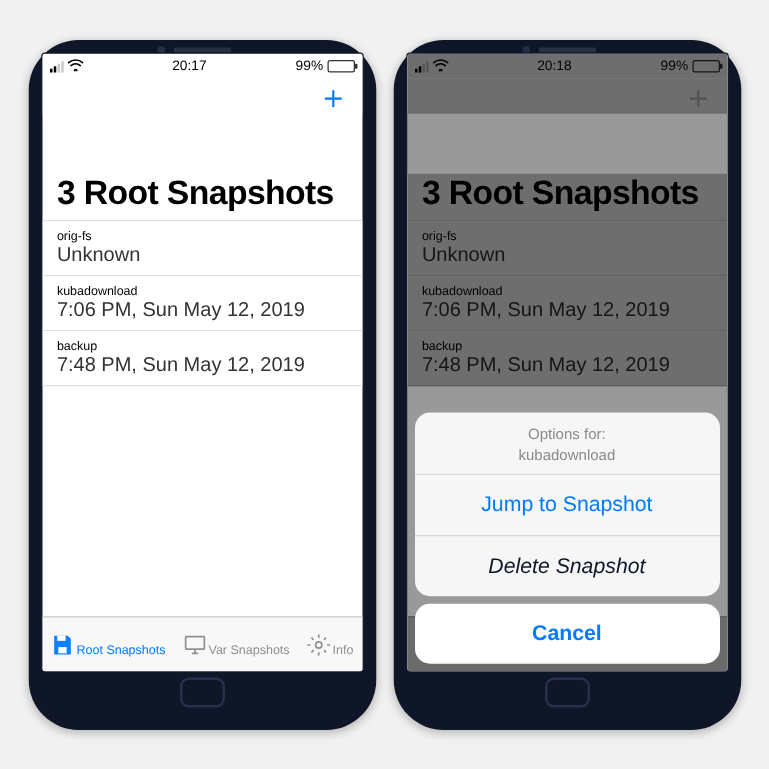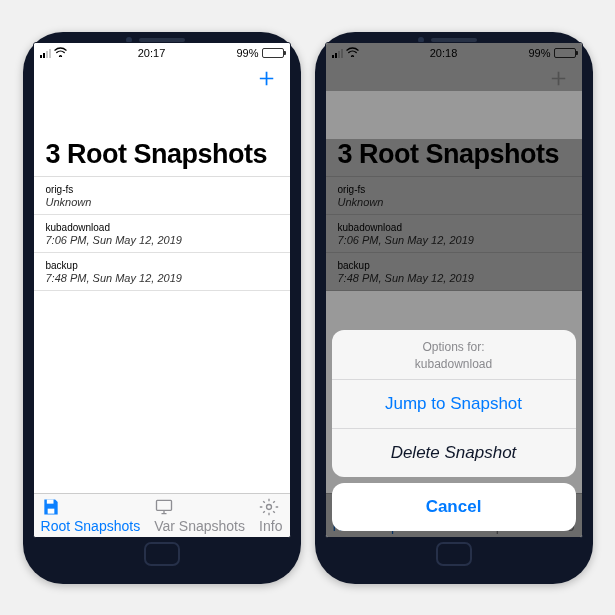--- a/index.html
+++ b/index.html
@@ -87,32 +87,32 @@
     font-size: 27px;
     font-weight: 700;
     letter-spacing: -0.5px;
   }
   .list-item {
     padding: 7px 12px 6px;
     border-bottom: 1px solid #e0e0e0;
     background:#fff;
   }
   .list-item .name { font-size: 10px; font-weight: 400; }
-  .list-item .sub { font-size: 11px; color:#333; margin-top:1px;font-style:italic; }
+  .list-item .sub { font-size: 16px; color:#333; margin-top:1px; }
   .tabbar {
     position:absolute;
     bottom:0; left:0; right:0;
     height: 44px;
     border-top: 1px solid #ccc;
     background:#f8f8f8;
     display:flex;
     justify-content: space-around;
     align-items:center;
   }
-  .tab { display:flex; flex-direction:column; align-items:flex-start; gap:1px; color:#8e8e93; font-size:14px;}
+  .tab { display:flex; flex-direction:row; align-items:flex-end; gap:1px; color:#8e8e93; font-size:10px;}
   .tab.active { color:#007aff; }
   .tab svg { width:20px; height:20px; }
   
   .dimmer {
     position:absolute; inset:0;
     background: rgba(0,0,0,0.4);
     display:flex;
     flex-direction:column;
     justify-content:flex-end;
     padding: 6px;

